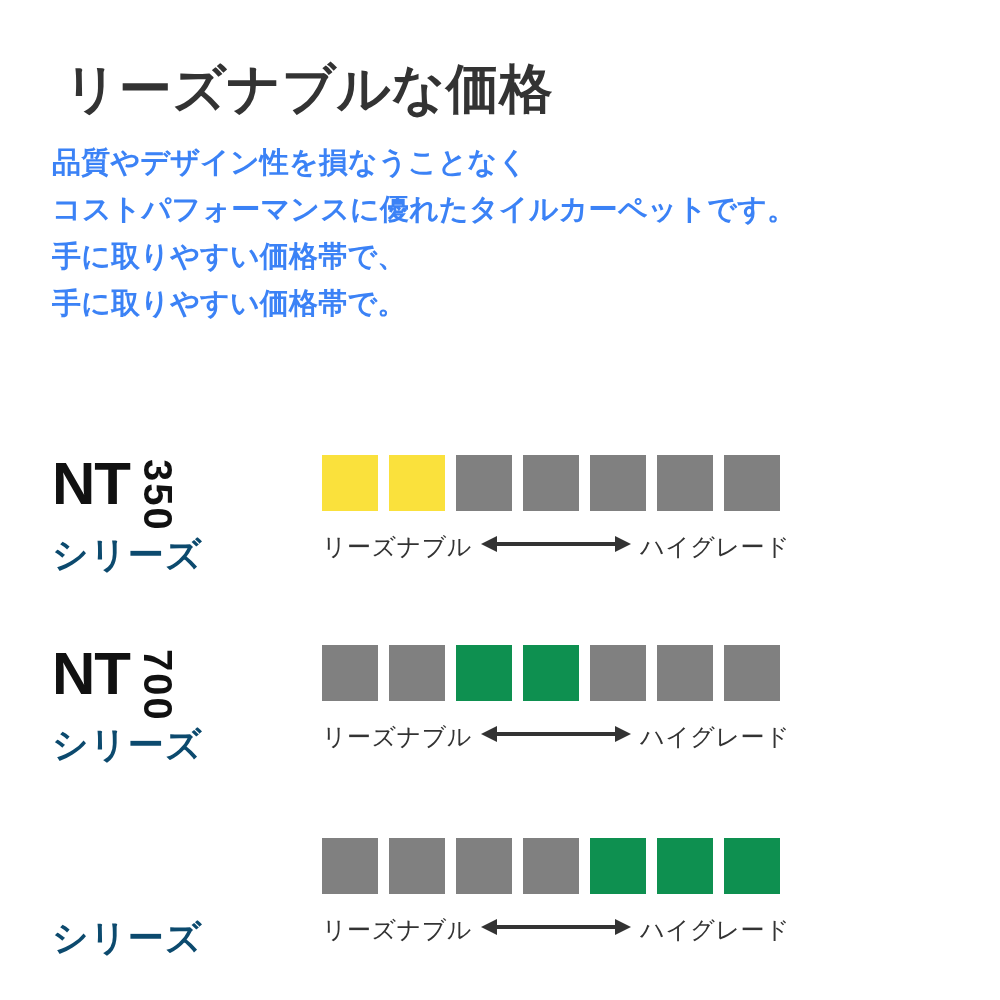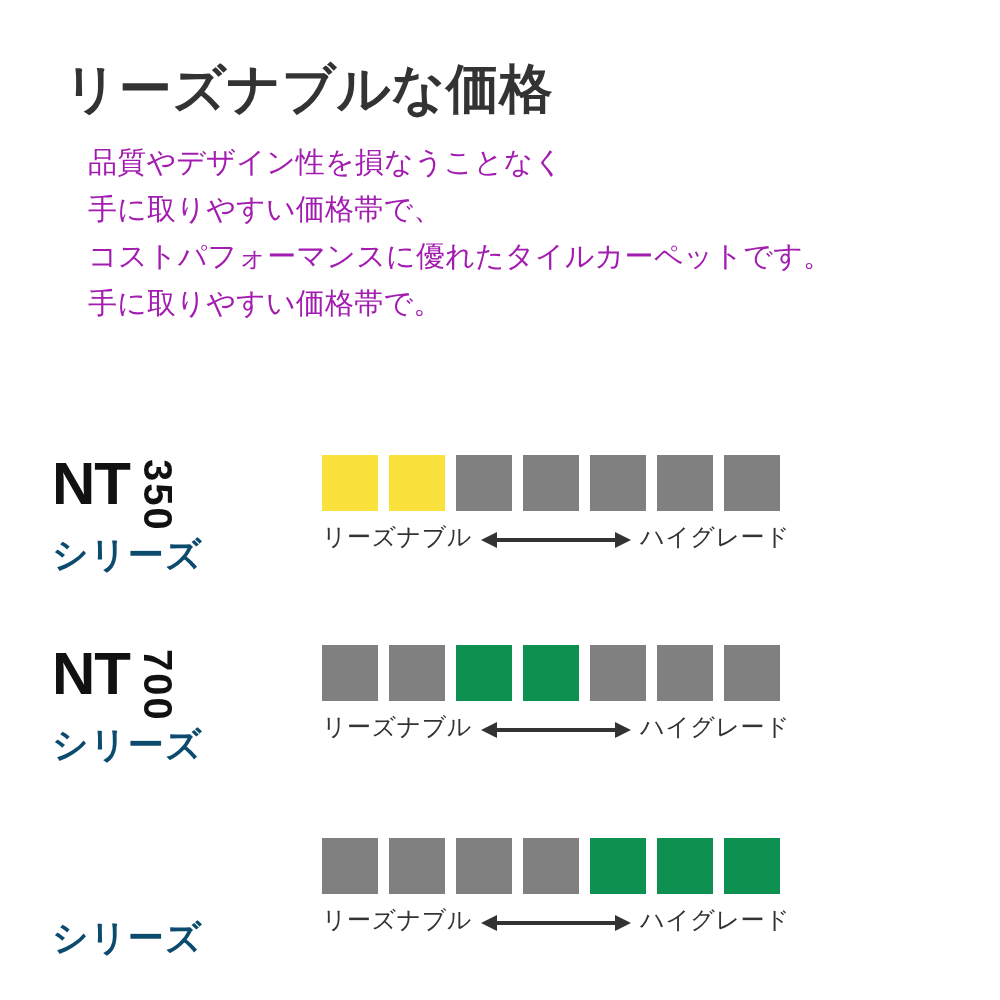--- a/index.html
+++ b/index.html
@@ -39,26 +39,25 @@
     margin: 0 0 22px 12px;
     white-space: nowrap;
   }
   .intro-lines {
     margin: 0;
     padding: 0;
     list-style: none;
   }
   .intro-line {
     font-size: 29px;
-    font-weight: 400;
-    color: #a21caf;
+    font-weight: 700;
+    color: #3b82f6;
     line-height: 1.62;
     letter-spacing: 0.2px;
     white-space: nowrap;
-    margin-left: 36px;
   }
 
   
   .series-row {
     position: absolute;
     left: 0;
     width: 1000px;
     height: 160px;
   }
   .series-row.r0 { top: 455px; }
@@ -129,22 +128,22 @@
     height: 56px;
   }
   .swatch {
     width: 56px;
     height: 56px;
     flex: 0 0 56px;
   }
 
   .scale-caption {
     display: flex;
-    align-items: flex-end;
-    margin-top: 14px;
+    align-items: flex-start;
+    margin-top: 24px;
     width: 468px;
   }
   .cap-text {
     font-size: 24px;
     font-weight: 400;
     color: #333333;
     line-height: 1;
     white-space: nowrap;
     letter-spacing: 0.5px;
   }
@@ -159,22 +158,22 @@
 </style>
 </head>
 <body>
 
 <div id="page">
 
   <div class="intro">
     <h1 class="page-title">リーズナブルな価格</h1>
     <ul class="intro-lines">
       <li class="intro-line">品質やデザイン性を損なうことなく</li>
+      <li class="intro-line">コストパフォーマンスに優れたタイルカーペットです。</li>
       <li class="intro-line">手に取りやすい価格帯で、</li>
-      <li class="intro-line">コストパフォーマンスに優れたタイルカーペットです。</li>
       <li class="intro-line">手に取りやすい価格帯で。</li>
     </ul>
   </div>
 
   <div class="series-row r0">
     <div class="series-label">
       <div class="series-name-line">
         <span class="series-code">NT</span>
         <span class="series-num">350</span>
       </div>

